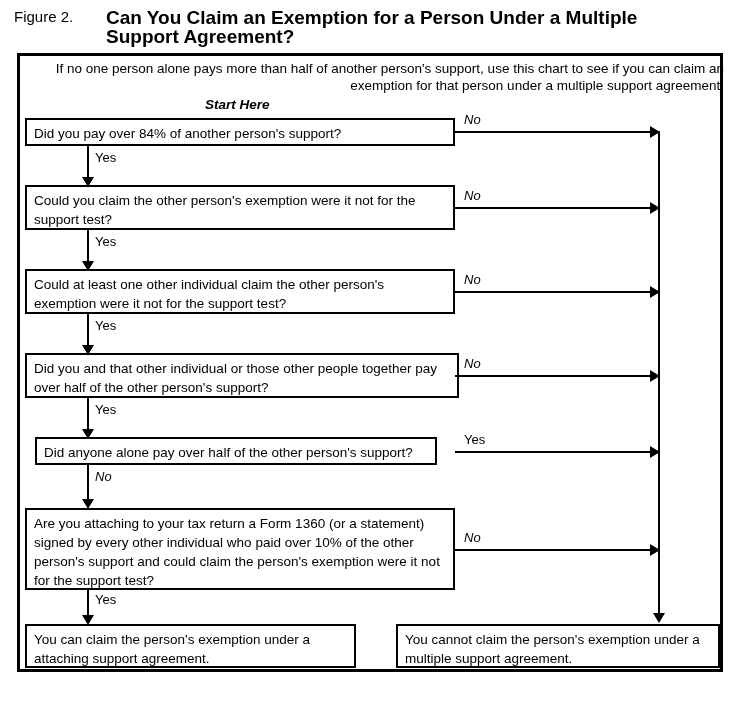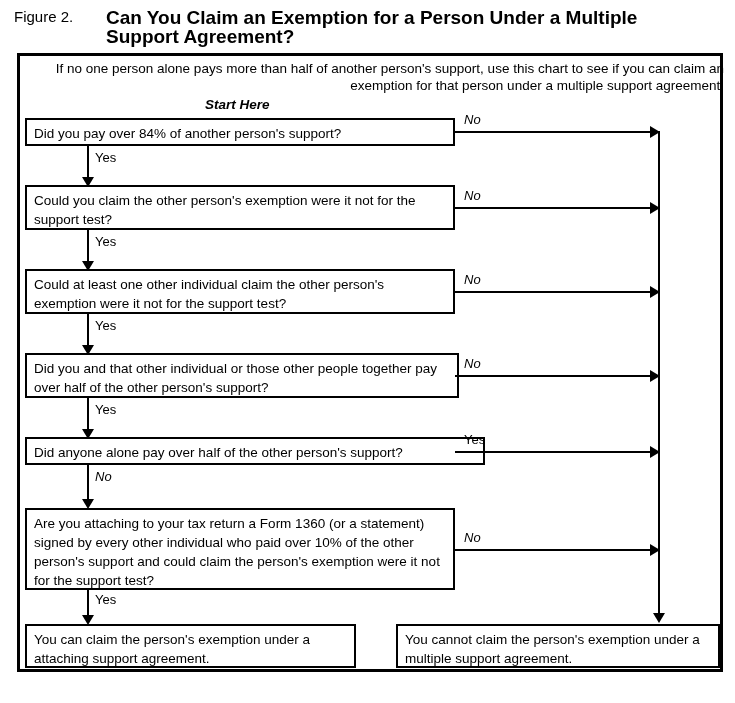--- a/index.html
+++ b/index.html
@@ -174,21 +174,21 @@
 <div class="node-box" style="left:25px; top:353px; width:434px; height:45px;">
   <div class="node-text">Did you and that other individual or those other people together pay over half of the other person's support?</div>
 </div>
 <div class="edge-label plain" style="left:95px; top:402px;">Yes</div>
 <div class="vline" style="left:87px; top:398px; height:34px;"></div>
 <div class="arrow-down" style="left:82px; top:429px;"></div>
 <div class="edge-label" style="left:464px; top:356px;">No</div>
 <div class="hline" style="left:455px; top:375px; width:203px;"></div>
 <div class="arrow-right" style="left:650px; top:370px;"></div>
 
-<div class="node-box" style="left:25px; top:437px; width:460px; height:28px;padding-left:28px;">
+<div class="node-box" style="left:35px; top:437px; width:402px; height:28px;padding-left:28px;">
   <div class="node-text">Did anyone alone pay over half of the other person's support?</div>
 </div>
 <div class="edge-label" style="left:95px; top:469px;">No</div>
 <div class="vline" style="left:87px; top:465px; height:37px;"></div>
 <div class="arrow-down" style="left:82px; top:499px;"></div>
 <div class="edge-label plain" style="left:464px; top:432px;">Yes</div>
 <div class="hline" style="left:455px; top:451px; width:203px;"></div>
 <div class="arrow-right" style="left:650px; top:446px;"></div>
 
 <div class="node-box" style="left:25px; top:508px; width:430px; height:82px;">

